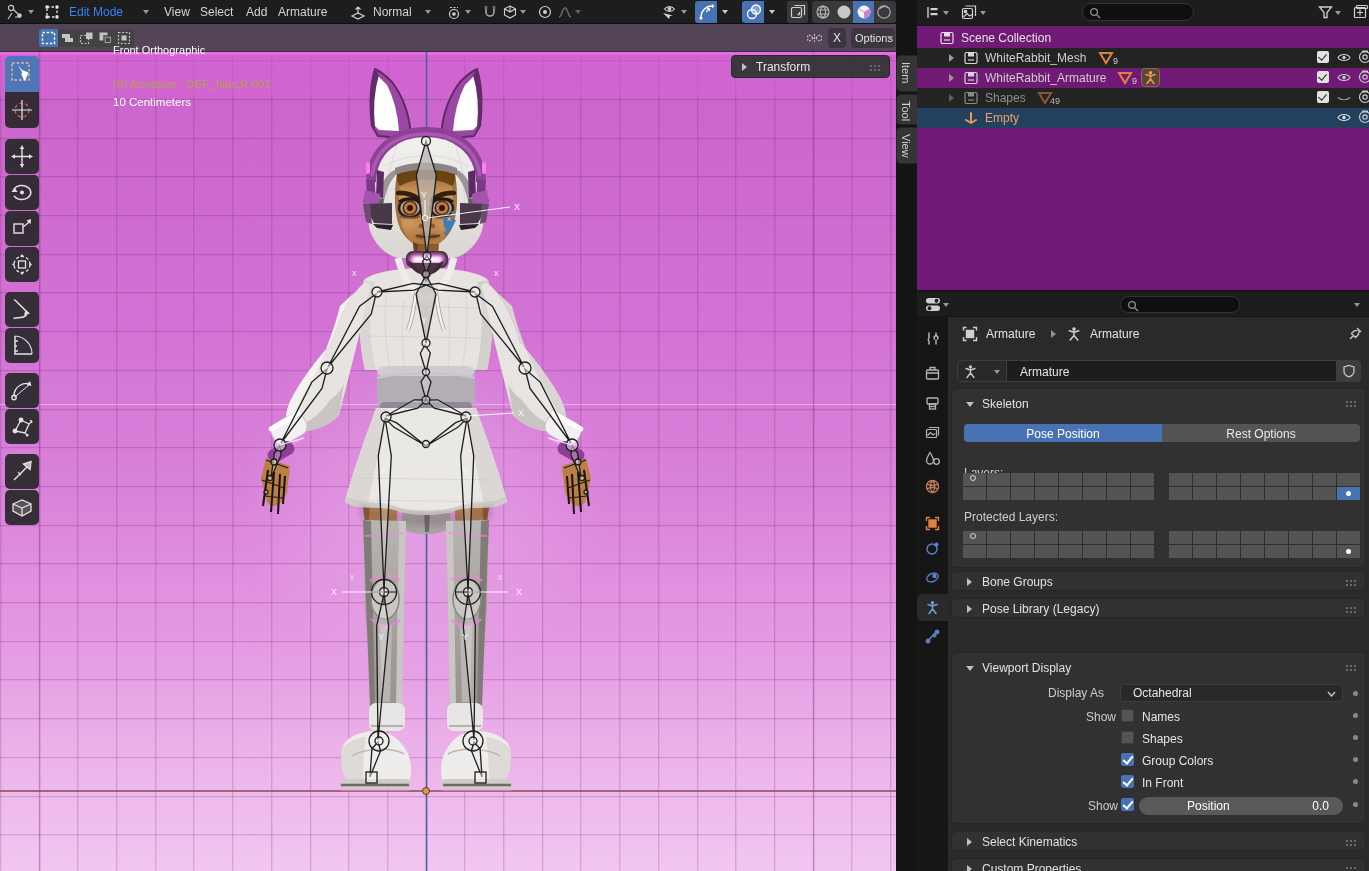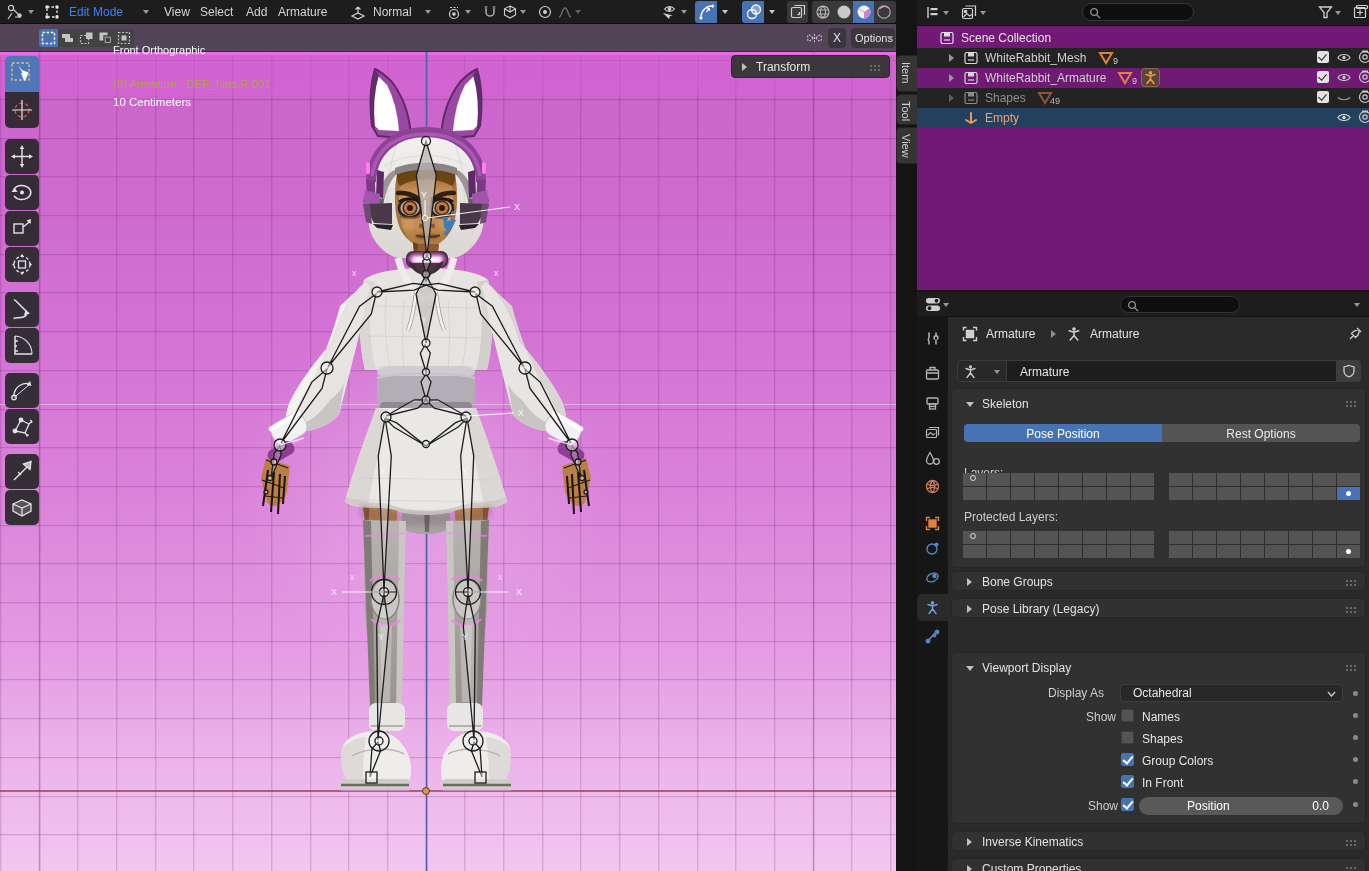--- a/index.html
+++ b/index.html
@@ -999,21 +999,21 @@
           <span class="txt" style="left:136px;top:146px;color:#cdcdcd">Show</span>
           <div class="chk on" style="left:169px;top:145px"></div>
           <div class="abs" style="left:187px;top:144px;width:204px;height:18px;background:#595959;border-radius:9px">
             <span class="txt" style="left:48px;top:2px;color:#fff">Position</span>
             <span class="txt" style="right:14px;top:2px;color:#fff">0.0</span>
           </div>
           <span class="ddot" style="left:401px;top:149px"></span>
         </div>
         <div class="panel" style="top:514px;height:20px">
           <span class="parrow par-r abs" style="left:15px;top:6px"></span>
-          <span class="phead" style="left:30px;top:3px">Inverse Kinematics</span>
+          <span class="phead" style="left:30px;top:3px">Select Kinematics</span>
             <span class="grip" style="top:7px"></span>
         </div>
         <div class="panel" style="top:541px;height:20px">
           <span class="parrow par-r abs" style="left:15px;top:6px"></span>
           <span class="phead" style="left:30px;top:3px">Custom Properties</span>
             <span class="grip" style="top:7px"></span>
         </div>
       </div>
     </div>
   </div>

